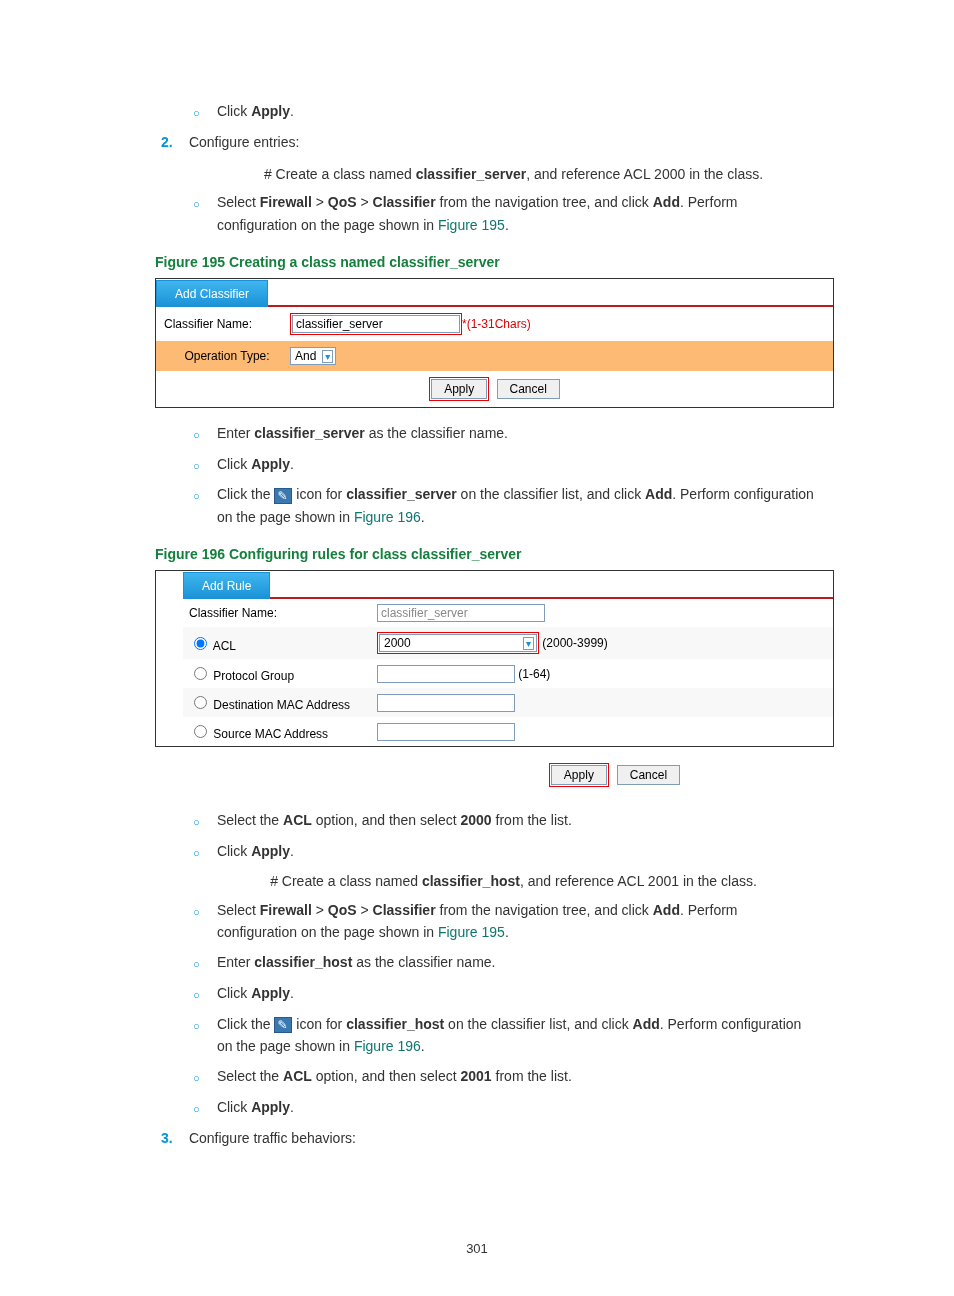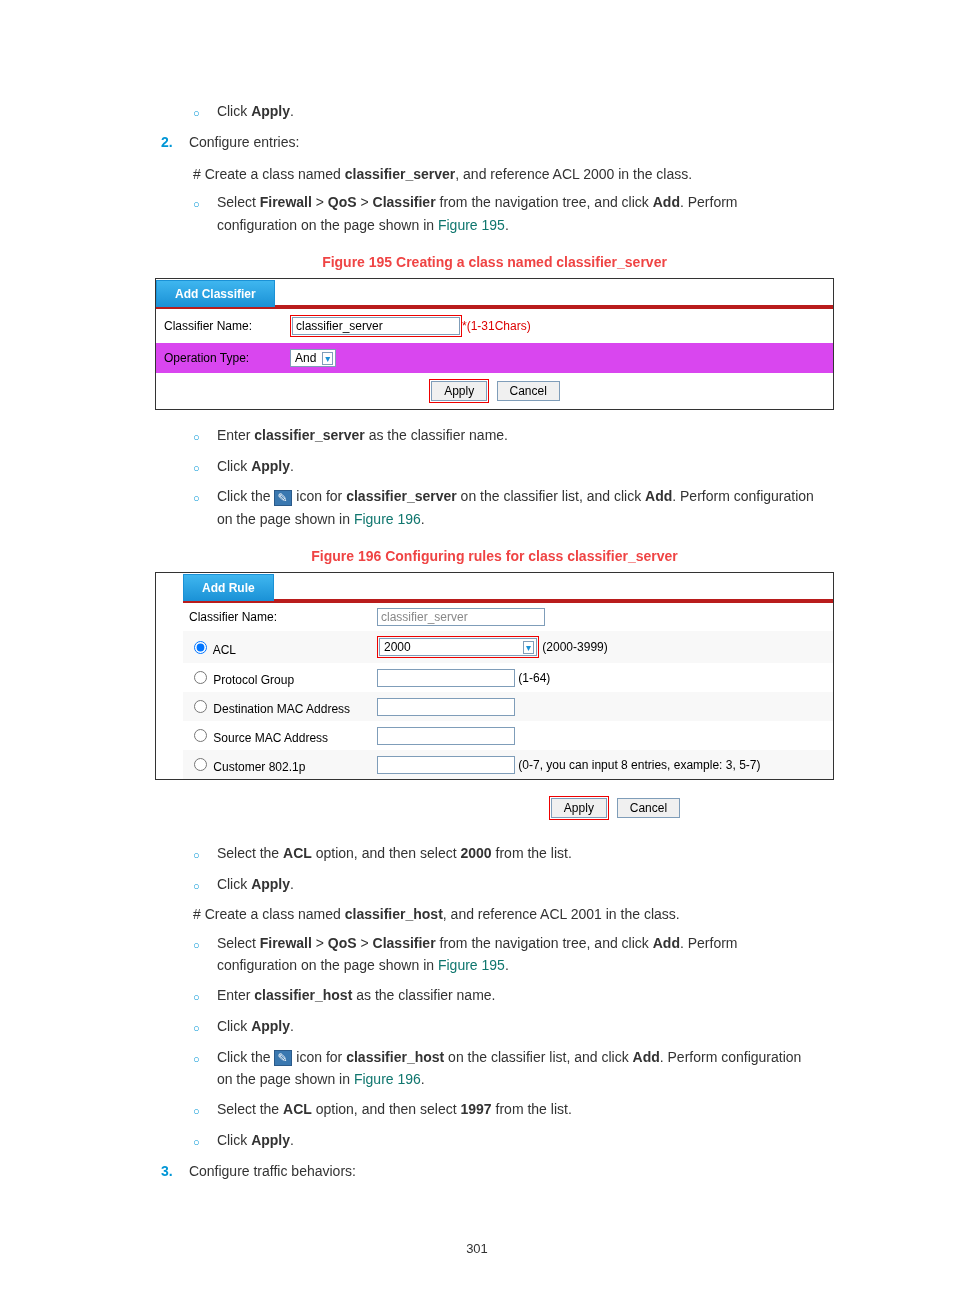--- a/index.html
+++ b/index.html
@@ -12,36 +12,36 @@
   }
   .page {
     width: 954px;
     min-height: 1296px;
     padding: 100px 120px 40px 155px;
     box-sizing: border-box;
     position: relative;
   }
   .ol-num { color: #0096d6; font-weight: bold; display:inline-block; width: 24px; }
   .li-main { margin-bottom: 10px; margin-left: 6px; line-height: 1.6; }
-  .sharp-line { margin-left: 38px; margin-top:6px; margin-bottom:6px; line-height:1.6; }
+  .sharp-line { margin-left: 38px; margin-top:6px; margin-bottom:6px; line-height:1.6;text-align:center; }
   .sub-ul { margin-left: 38px; }
   .circ { color:#0096d6; font-size:11px; display:inline-block; width:20px; vertical-align: top; margin-top:5px;}
   .sub-li { margin-bottom: 8px; line-height:1.6; }
   .sub-body { display:inline-block; width: 600px; vertical-align: top;}
-  .figure-label { color:#ef4444; font-weight:bold; margin: 18px 0 8px 0; text-align: center; }
+  .figure-label { color:#15803d; font-weight:bold; margin: 18px 0 8px 0; }
   .ui-panel { border:1px solid #333; margin-bottom:14px; font-size:12px; color:#000; }
   .tab-195 {
     display:inline-block; background:linear-gradient(#3fb6ef,#1a91d6);
     color:#fff; padding:6px 18px; font-size:12px;
     border:1px solid #1a91d6; border-bottom:none; margin-bottom:-1px;
     position:relative; top:1px;
   }
-  .tab-bar { border-bottom:4px solid #b91c1c;font-weight:bold; }
+  .tab-bar { border-bottom:2px solid #b91c1c; }
   .formrow { padding:6px 8px; background:#fff; }
-  .formrow-alt { background:#d946ef; }
+  .formrow-alt { background:#fdba74;text-align:center; }
   .inp { border:1px solid #7f9db9; font-size:12px; padding:1px 3px; background:#fff; }
   .red-box { border:1px solid #e00; display:inline-block; padding:1px; }
   .btn { border:1px solid #7f9db9; background:#f0f0f0; font-size:12px; padding:2px 12px; cursor:pointer; }
   a.figlink { color:#0f766e; text-decoration:none; }
   .icon-edit { display:inline-block; width:16px; height:14px; background:#3a78b0; border:1px solid #2a5a8a; vertical-align:middle; position:relative;}
   .icon-edit::after{content:"✎";position:absolute;left:2px;top:-2px;color:#fff;font-size:12px;}
   .page-num { text-align:center; position:absolute; bottom:40px; left:0; right:0; font-size:13px;}
   .radio-row td { padding:5px 6px; }
   .radio-row tr:nth-child(even) td { background:#f8f8f8;}
   .chev { color:#1a91d6; font-size:10px; }
@@ -150,24 +150,20 @@
         <td><input class="inp" style="width: 130px;"> <span>(1-64)</span></td>
       </tr>
       <tr>
         <td><input type="radio" style=""> <span>Destination MAC Address</span></td>
         <td><input class="inp" style="width: 130px;"></td>
       </tr>
       <tr>
         <td><input type="radio" style=""> <span>Source MAC Address</span></td>
         <td><input class="inp" style="width: 130px;"></td>
       </tr>
-      <tr>
-        <td><input type="radio" style=""> <span>Customer 802.1p</span></td>
-        <td><input class="inp" style="width: 130px;"> <span>(0-7, you can input 8 entries, example: 3, 5-7)</span></td>
-      </tr>
     </tbody>
       </table>
   </div>
   <div style="text-align:center;margin:16px 0 22px 240px;">
       <span class="red-box" style="margin-right:4px;"><button class="btn">Apply</button></span>
       <button class="btn">Cancel</button>
   </div>
 
   <div class="sub-ul">
     <div class="sub-li">
@@ -209,21 +205,21 @@
     </div>
     <div class="sub-li">
       <span class="circ">○</span>
       <span class="sub-body">
         <span>Click the </span><span class="icon-edit"></span><span> icon for </span><b>classifier_host</b><span> on the classifier list, and click </span><b>Add</b><span>. Perform configuration on the page shown in </span><a class="figlink">Figure 196</a><span>.</span>
       </span>
     </div>
     <div class="sub-li">
       <span class="circ">○</span>
       <span class="sub-body">
-        <span>Select the </span><b>ACL</b><span> option, and then select </span><b>1997</b><span> from the list.</span>
+        <span>Select the </span><b>ACL</b><span> option, and then select </span><b>2001</b><span> from the list.</span>
       </span>
     </div>
     <div class="sub-li">
       <span class="circ">○</span>
       <span class="sub-body">
         <span>Click </span><b>Apply</b><span>.</span>
       </span>
     </div>
   </div>
 

